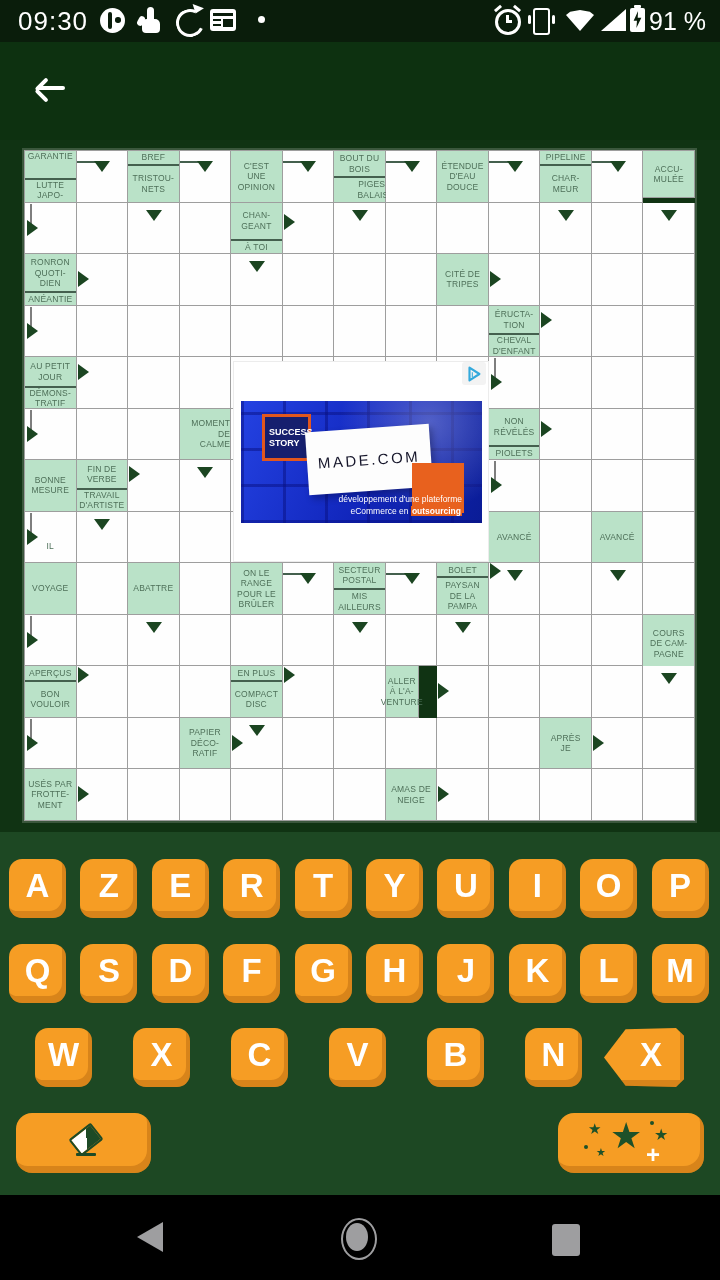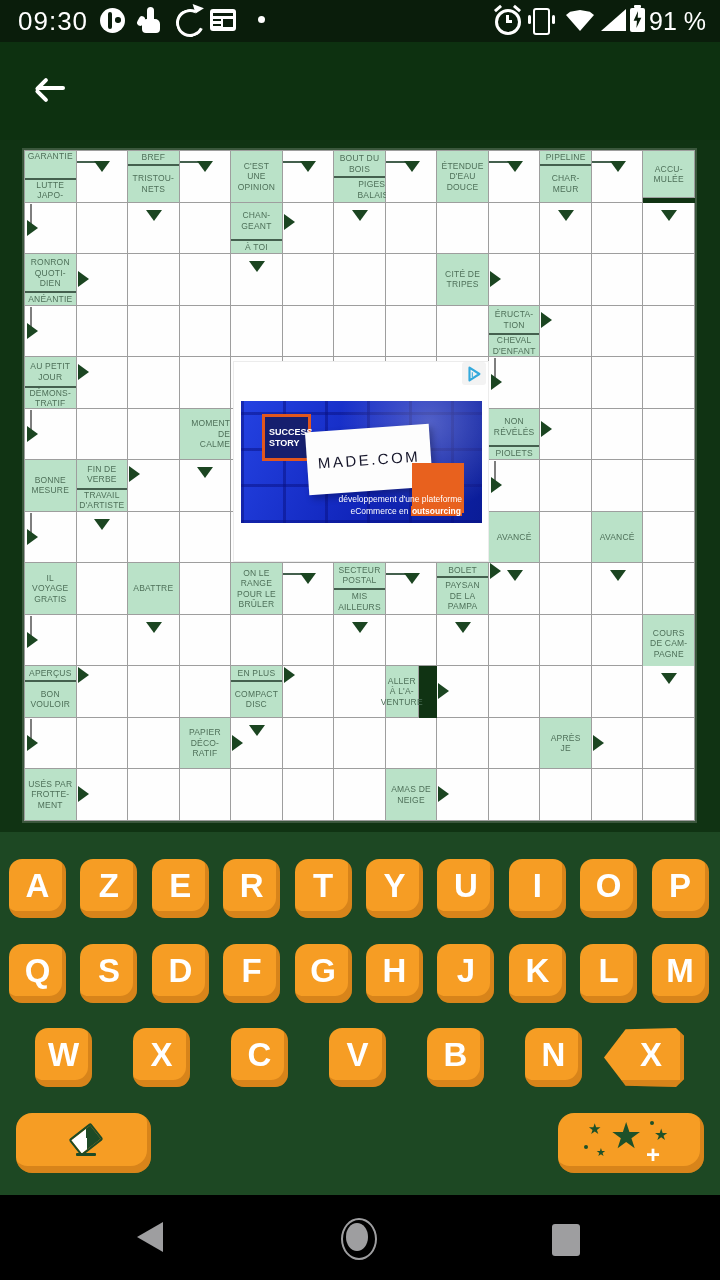--- a/index.html
+++ b/index.html
@@ -411,21 +411,21 @@
         </div>
       </div>
       <div class="cell" style="left: 515.385px; top: 360.769px; width: 51.5385px; height: 51.5385px;"></div>
       <div class="cell clue" style="left: 566.923px; top: 360.769px; width: 51.5385px; height: 51.5385px;">
         <div class="part" style="height: 100%;">
           <div>AVANCÉ</div>
         </div>
       </div>
       <div class="cell" style="left: 618.462px; top: 360.769px; width: 51.5385px; height: 51.5385px;"></div>
       <div class="cell clue" style="left: 0px; top: 412.308px; width: 51.5385px; height: 51.5385px;">
-        <div class="part" style="height: 100%;">
+        <div class="part" style="height: 100%; gap: 32px;">
           <div>IL</div>
           <div>VOYAGE</div>
           <div>GRATIS</div>
         </div>
       </div>
       <div class="cell" style="left: 51.5385px; top: 412.308px; width: 51.5385px; height: 51.5385px;"></div>
       <div class="cell clue" style="left: 103.077px; top: 412.308px; width: 51.5385px; height: 51.5385px;">
         <div class="part" style="height: 100%;">
           <div>ABATTRE</div>
         </div>

